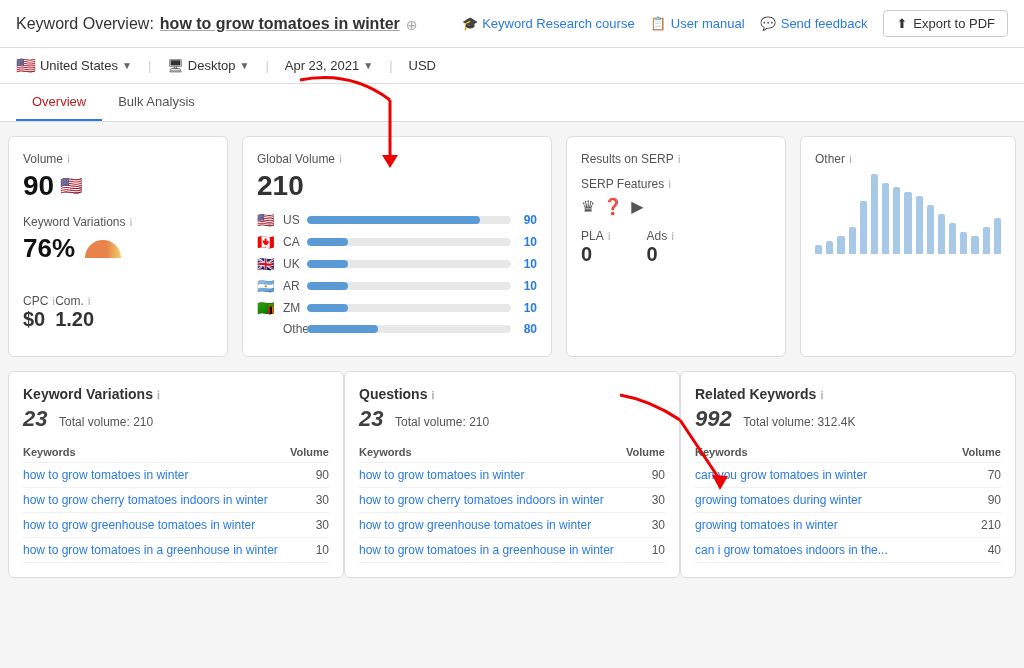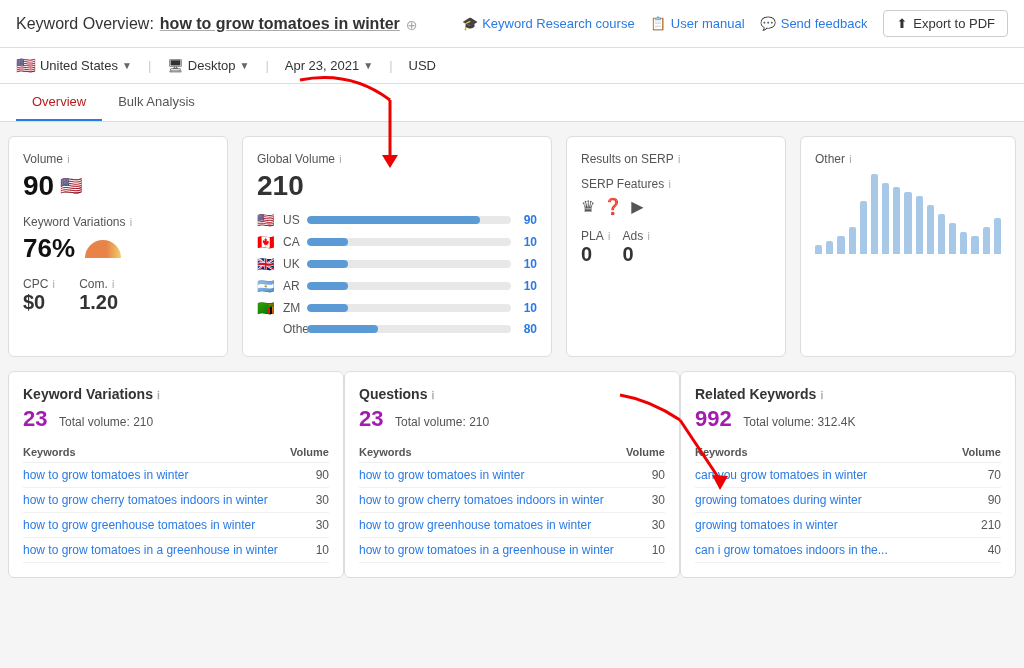--- a/index.html
+++ b/index.html
@@ -45,55 +45,55 @@
     .card-label { font-size: 12px; color: #555; display: flex; align-items: center; gap: 4px; margin-bottom: 4px; }
     .card-info { color: #aaa; font-size: 11px; cursor: pointer; }
     .card-value { font-size: 28px; font-weight: 700; color: #111; }
     .card-value-flag { display: flex; align-items: center; gap: 6px; }
     .card-flag { font-size: 18px; }
 
     .kd-row { margin-top: 12px; }
     .kd-value { font-size: 26px; font-weight: 700; color: #111; display: flex; align-items: center; gap: 10px; }
     .kd-arc { display: inline-block; width: 36px; height: 18px; background: linear-gradient(90deg, #e8834a 60%, #f0d06a 100%); border-radius: 18px 18px 0 0; position: relative; overflow: hidden; }
 
-    .cpc-com-row { display: flex; gap: 24px; margin-top: 12px; }
+    .cpc-com-row { display: flex; margin-top: 29px; }
     .cpc-com-item { }
     .cpc-com-label { font-size: 12px; color: #555; display: flex; align-items: center; gap: 4px; }
     .cpc-com-value { font-size: 20px; font-weight: 700; }
 
     
     .global-val { font-size: 28px; font-weight: 700; margin-bottom: 10px; }
     .bar-row { display: flex; align-items: center; gap: 6px; margin-bottom: 6px; font-size: 12px; }
     .bar-flag { font-size: 14px; width: 20px; }
     .bar-code { color: #555; width: 18px; }
     .bar-bg { flex: 1; height: 8px; background: #e8e8e8; border-radius: 4px; overflow: hidden; }
     .bar-fill { height: 100%; background: #5b9bd5; border-radius: 4px; }
     .bar-num { color: #2a7ae4; font-weight: 600; width: 20px; text-align: right; }
 
     
     .serp-value { font-size: 26px; font-weight: 700; display: flex; align-items: center; gap: 6px; }
     .serp-copy-icon { font-size: 14px; color: #888; cursor: pointer; }
     .serp-features-label { font-size: 12px; color: #555; margin-top: 10px; display: flex; align-items: center; gap: 4px; }
     .serp-icons-row { display: flex; gap: 8px; margin-top: 6px; }
     .serp-icon { font-size: 16px; color: #555; }
-    .serp-pla-ads { display: flex; gap: 12px; margin-top: 12px; }
+    .serp-pla-ads { display: flex; gap: 36px; margin-top: 12px; }
     .serp-pla-item { }
     .serp-pla-label { font-size: 12px; color: #555; display: flex; align-items: center; gap: 4px; }
     .serp-pla-val { font-size: 20px; font-weight: 700; }
 
     
     .trend-chart { margin-top: 8px; display: flex; align-items: flex-end; gap: 4px; height: 80px; }
     .trend-bar { background: #a8c8e8; border-radius: 2px 2px 0 0; flex: 1; }
 
     
     .section-row { display: flex; }
     .section-card { background: #fff; border: 1px solid #ddd; border-radius: 6px; padding: 14px; flex: 1; overflow: hidden; }
 
     .section-title { font-size: 14px; font-weight: 700; display: flex; align-items: center; gap: 4px; margin-bottom: 4px; }
-    .section-count { font-size: 22px; font-weight: 700; color: #a21caf; display: inline-block; }
+    .section-count { font-size: 22px; font-weight: 700; color: #404040; display: inline-block; font-style: italic; }
     .section-total { font-size: 12px; color: #555; margin-left: 8px; }
 
     .kw-table { width: 100%; border-collapse: collapse; margin-top: 10px; }
     .kw-table th { font-size: 11px; color: #555; font-weight: 600; padding: 4px 0; border-bottom: 1px solid #eee; text-align: left; }
     .kw-table th:last-child { text-align: right; }
     .kw-table td { font-size: 12px; padding: 5px 0; border-bottom: 1px solid #f0f0f0; vertical-align: top; }
     .kw-table td:last-child { text-align: right; color: #555; white-space: nowrap; }
     .kw-link { color: #2a7ae4; text-decoration: none; }
 
     .page-wrapper { position: relative; }

